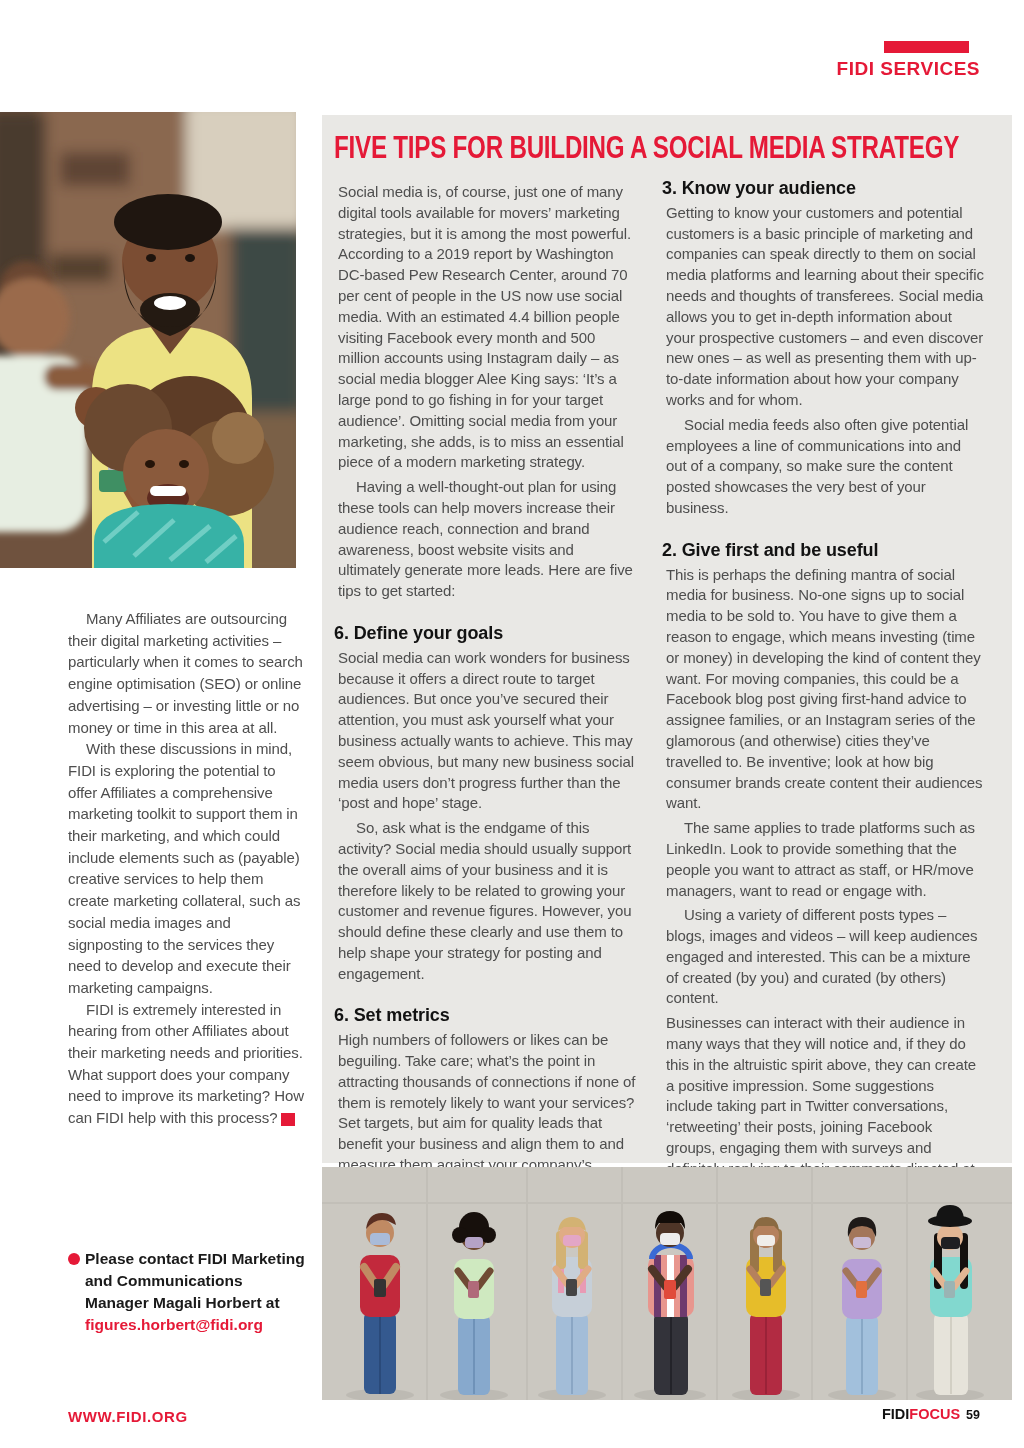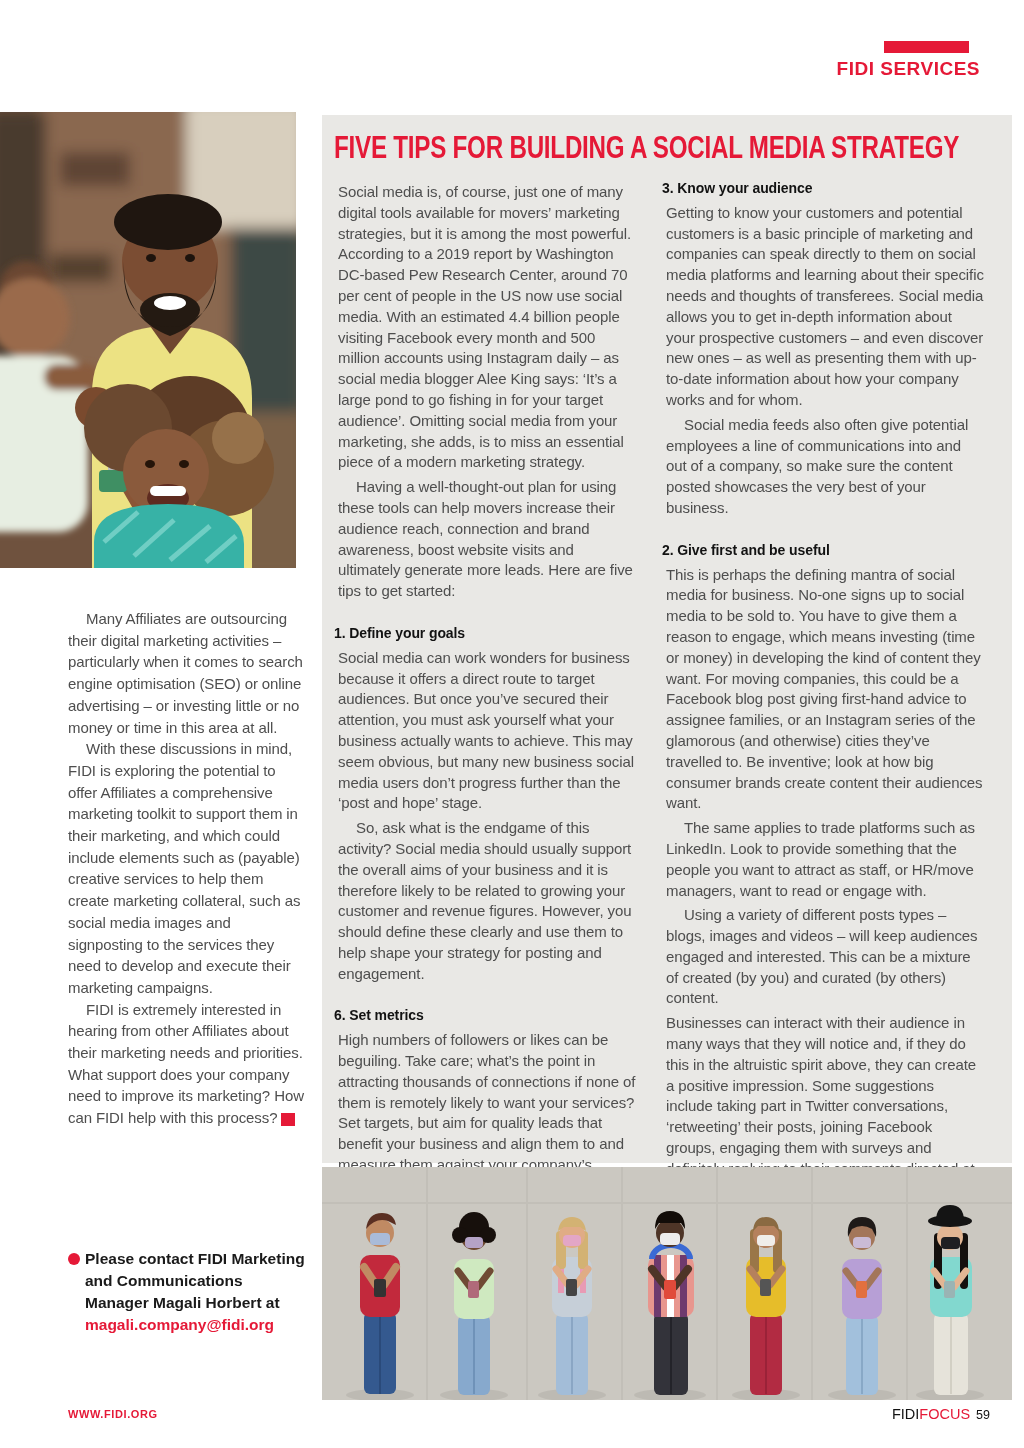--- a/index.html
+++ b/index.html
@@ -20,42 +20,42 @@
   
   #gray-panel{left:322px;top:115px;width:690px;height:1048px;background:#e9e8e5;}
   #article-title{left:334px;top:130px;white-space:nowrap;transform:scaleX(.78);transform-origin:left top;
     font-size:31px;font-weight:bold;color:#e51937;letter-spacing:-.3px;}
 
   .col{font-size:15px;line-height:20.8px;color:#4e4e4e;letter-spacing:-.1px;}
   #col1{left:334px;top:178px;width:306px;}
   #col2{left:662px;top:178px;width:326px;}
   .col p{margin:4px;}
   .col p.ind{text-indent:18px;}
-  .col h3{margin:21px 0 0 0;font-size:14px;line-height:20.8px;color:#121212;letter-spacing:-.1px;}
+  .col h3{margin:21px 0 0 0;font-size:18px;line-height:20.8px;color:#121212;letter-spacing:-.1px;}
   #col2 .sec:first-child h3{margin-top:0;}
 
   
   #side-col{left:68px;top:608px;width:238px;font-size:15px;line-height:21.7px;color:#4e4e4e;letter-spacing:-.1px;}
   #side-col p{margin:0;}
   #side-col p.ind{text-indent:18px;}
   .ffmark{display:inline-block;background:#e51937;color:#fff;font-weight:bold;font-size:9px;
     line-height:13px;width:14px;height:13px;text-align:center;vertical-align:1px;letter-spacing:0;}
 
   
   #contact{left:68px;top:1248px;width:240px;font-size:15.5px;line-height:22px;font-weight:bold;color:#1a1a1a;}
   #contact .bullet{position:absolute;left:0;top:5px;width:12px;height:12px;border-radius:50%;background:#e51937;}
   #contact .ctext{margin-left:17px;}
   #contact .email{color:#e51937;text-decoration:none;display:inline-block;}
 
   
   #masked-people-photo{left:322px;top:1167px;width:690px;height:233px;overflow:hidden;}
 
   
-  #footer-left{left:68px;top:1408px;font-size:11px;font-weight:bold;color:#e51937;letter-spacing:.6px;}
-  #footer-right{right:34px;top:1406px;font-size:14.5px;font-weight:normal;color:#121212;letter-spacing:0;}
+  #footer-left{left:68px;top:1408px;font-size:15px;font-weight:bold;color:#e51937;letter-spacing:.6px;}
+  #footer-right{right:44px;top:1406px;font-size:14.5px;font-weight:bold;color:#121212;letter-spacing:0;}
   #footer-right .red{color:#e51937;}
   #footer-right .pn{font-size:12.5px;margin-left:6px;color:#121212;}
 </style>
 </head>
 <body>
 
 <div class="abs" id="red-bar"></div>
 <div class="abs" id="section-label">FIDI SERVICES</div>
 
 <div class="abs" id="family-photo">
@@ -125,21 +125,21 @@
   </svg>
 </div>
 
 <div class="abs" id="gray-panel"></div>
 <div class="abs" id="article-title">FIVE TIPS FOR BUILDING A SOCIAL MEDIA STRATEGY</div>
 
 <div class="abs col" id="col1">
   <p>Social media is, of course, just one of many digital tools available for movers’ marketing strategies, but it is among the most powerful. According to a 2019 report by Washington DC-based Pew Research Center, around 70 per cent of people in the US now use social media. With an estimated 4.4 billion people visiting Facebook every month and 500 million accounts using Instagram daily – as social media blogger Alee King says: ‘It’s a large pond to go fishing in for your target audience’. Omitting social media from your marketing, she adds, is to miss an essential piece of a modern marketing strategy.</p>
   <p class="ind">Having a well-thought-out plan for using these tools can help movers increase their audience reach, connection and brand awareness, boost website visits and ultimately generate more leads. Here are five tips to get started:</p>
   <div class="sec">
-    <h3>1. Define your goals</h3>
+    <h3>6. Define your goals</h3>
     <p>Social media can work wonders for business because it offers a direct route to target audiences. But once you’ve secured their attention, you must ask yourself what your business actually wants to achieve. This may seem obvious, but many new business social media users don’t progress further than the ‘post and hope’ stage.</p>
     <p class="ind">So, ask what is the endgame of this activity? Social media should usually support the overall aims of your business and it is therefore likely to be related to growing your customer and revenue figures. However, you should define these clearly and use them to help shape your strategy for posting and engagement.</p>
   </div>
   <div class="sec">
     <h3>6. Set metrics</h3>
     <p>High numbers of followers or likes can be beguiling. Take care; what’s the point in attracting thousands of connections if none of them is remotely likely to want your services? Set targets, but aim for quality leads that benefit your business and align them to and measure them against your company’s overall targets.</p>
     <p class="ind">Take the SMART approach – specific, measurable, achievable, relevant and time-based – to goals and use metrics to measure them.</p>
   </div>
 </div>
 
@@ -164,21 +164,21 @@
   <p class="ind">Many Affiliates are outsourcing their digital marketing activities – particularly when it comes to search engine optimisation (SEO) or online advertising – or investing little or no money or time in this area at all.</p>
   <p class="ind">With these discussions in mind, FIDI is exploring the potential to offer Affiliates a comprehensive marketing toolkit to support them in their marketing, and which could include elements such as (payable) creative services to help them create marketing collateral, such as social media images and signposting to the services they need to develop and execute their marketing campaigns.</p>
   <p class="ind"><span>FIDI is extremely interested in hearing from other Affiliates about their marketing needs and priorities. What support does your company need to improve its marketing? How can FIDI help with this process?</span>
     <span class="ffmark">FF</span></p>
 </div>
 
 <div class="abs" id="contact">
   <span class="bullet"></span>
   <div class="ctext">
     <span>Please contact FIDI Marketing and Communications Manager Magali Horbert at</span><br>
-    <a href="#" class="email">magali.company@fidi.org</a>
+    <a href="#" class="email">figures.horbert@fidi.org</a>
   </div>
 </div>
 
 <div class="abs" id="masked-people-photo">
   <svg width="690" height="233" viewBox="0 0 690 233">
     <rect width="690" height="233" fill="#cbc8c1"></rect>
     <g stroke="#c0bdb6" stroke-width="2" opacity=".8">
       <line x1="105" y1="0" x2="105" y2="233"></line>
         <line x1="205" y1="0" x2="205" y2="233"></line>
       <line x1="300" y1="0" x2="300" y2="233"></line>

